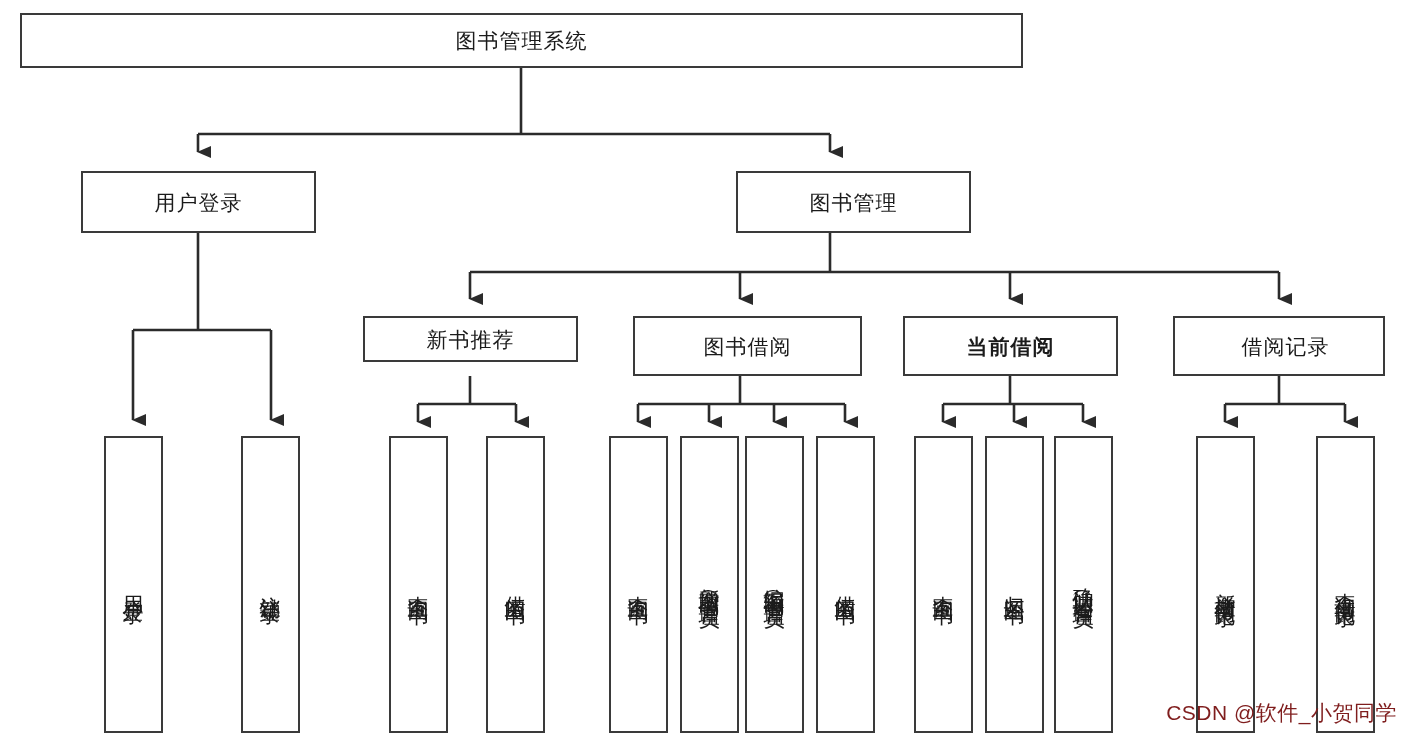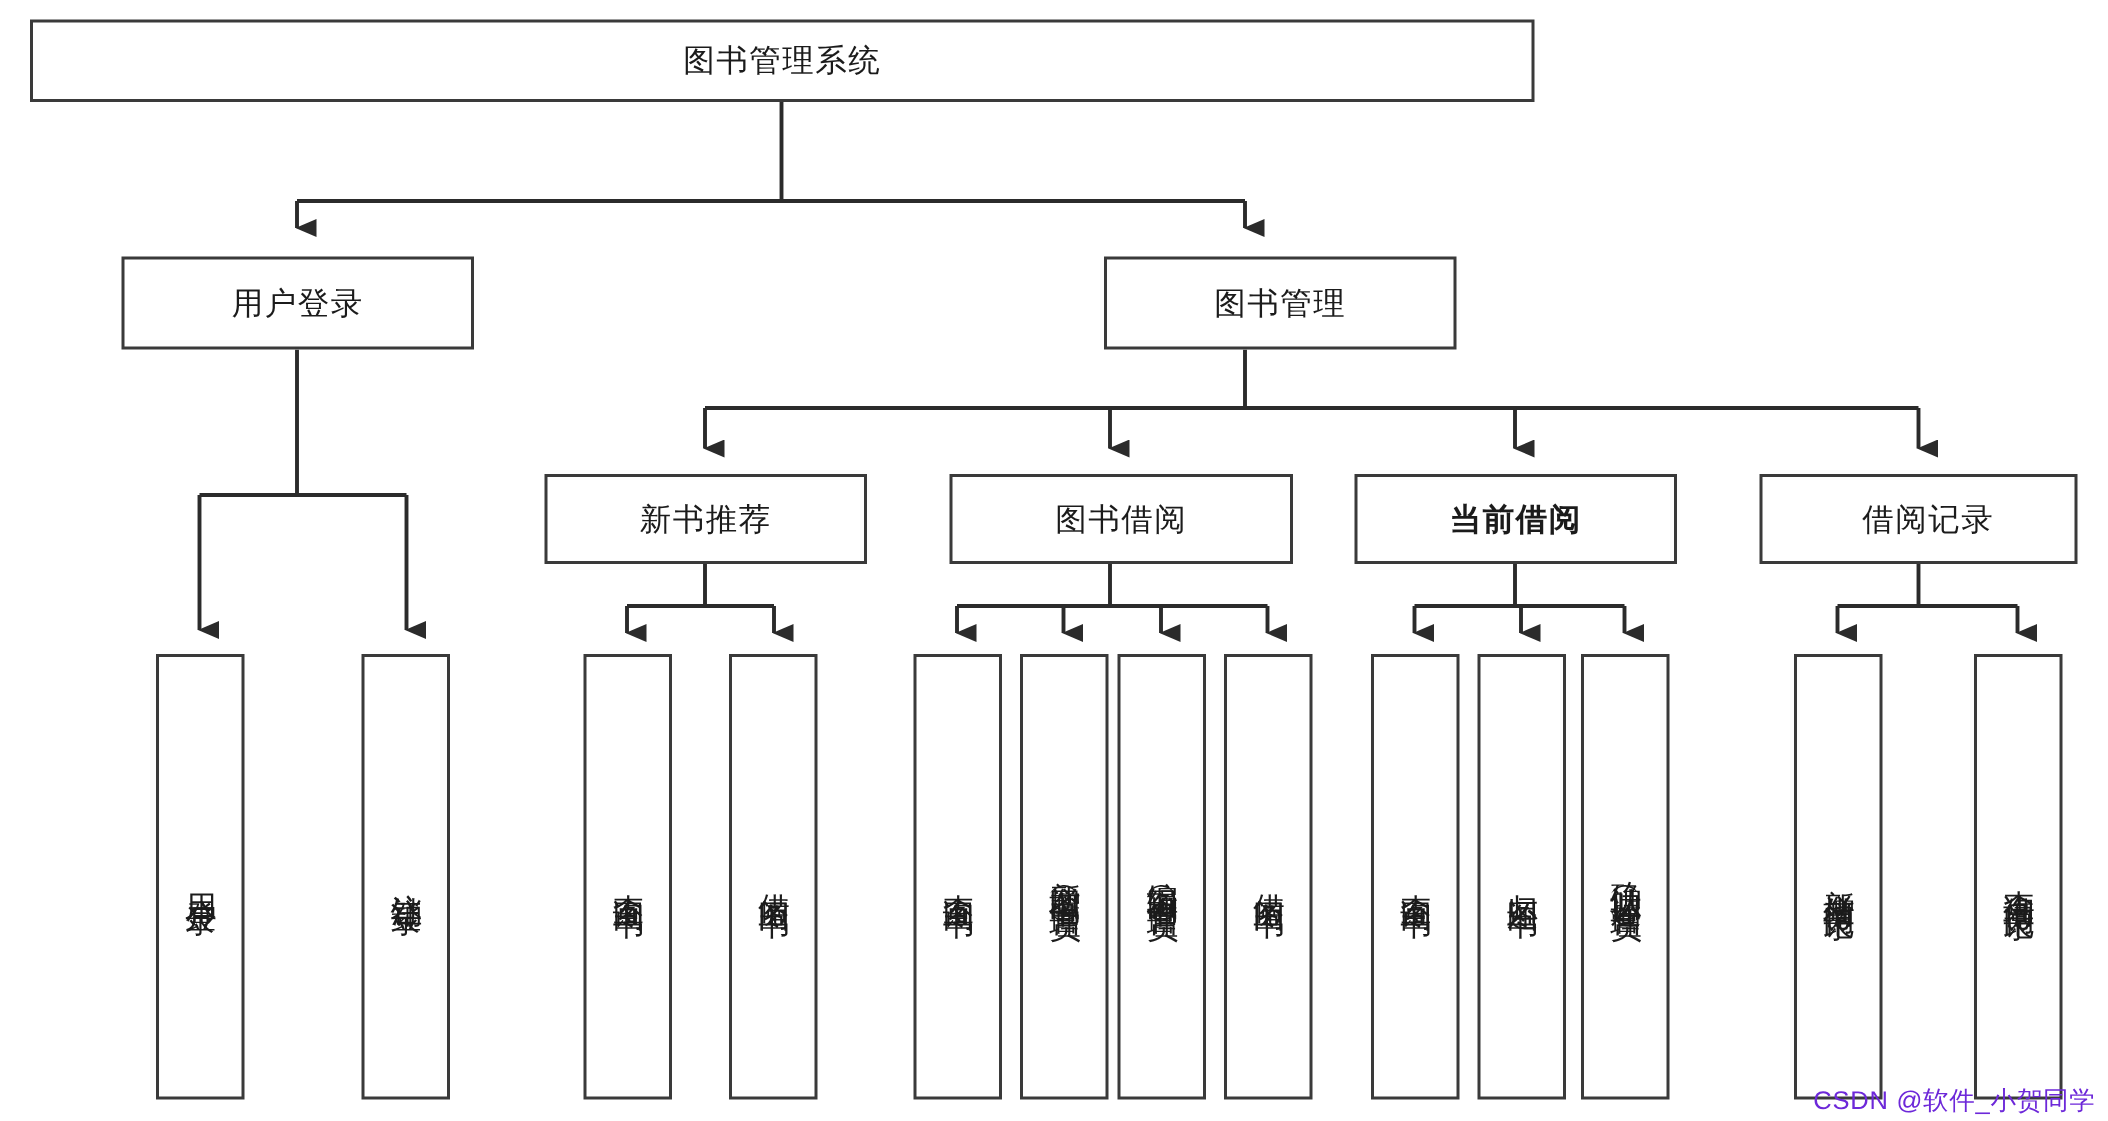--- a/index.html
+++ b/index.html
@@ -53,23 +53,23 @@
     text-align: center;
   }
   .htext {
     white-space: nowrap;
     line-height: 1;
     text-align: right;
   }
   #watermark {
     position: absolute;
     right: 8px;
-    bottom: 2px;
-    font-size: 17px;
-    color: #6d28d9;
+    bottom: 20px;
+    font-size: 21px;
+    color: #7f1d1d;
     letter-spacing: 0.5px;
     white-space: nowrap;
     z-index: 5;
   }
 </style>
 </head>
 <body>
 
 <div id="canvas">
 
@@ -131,21 +131,21 @@
   </div>
 
   <div class="node h" style="left:81px; top:171px; width:235px; height:62px;">
     <span class="htext">用户登录</span>
   </div>
 
   <div class="node h" style="left:712px; top:171px; width:235px; height:62px;margin-left:24px;">
     <span class="htext">图书管理</span>
   </div>
 
-  <div class="node h" style="left:363px; top:316px; width:215px; height:60px;">
+  <div class="node h" style="left:363px; top:316px; width:215px; height:46px;">
     <span class="htext">新书推荐</span>
   </div>
 
   <div class="node h" style="left:633px; top:316px; width:229px; height:60px;">
     <span class="htext">图书借阅</span>
   </div>
 
   <div class="node h" style="left:903px; top:316px; width:215px; height:60px;font-weight:bold;">
     <span class="htext">当前借阅</span>
   </div>

